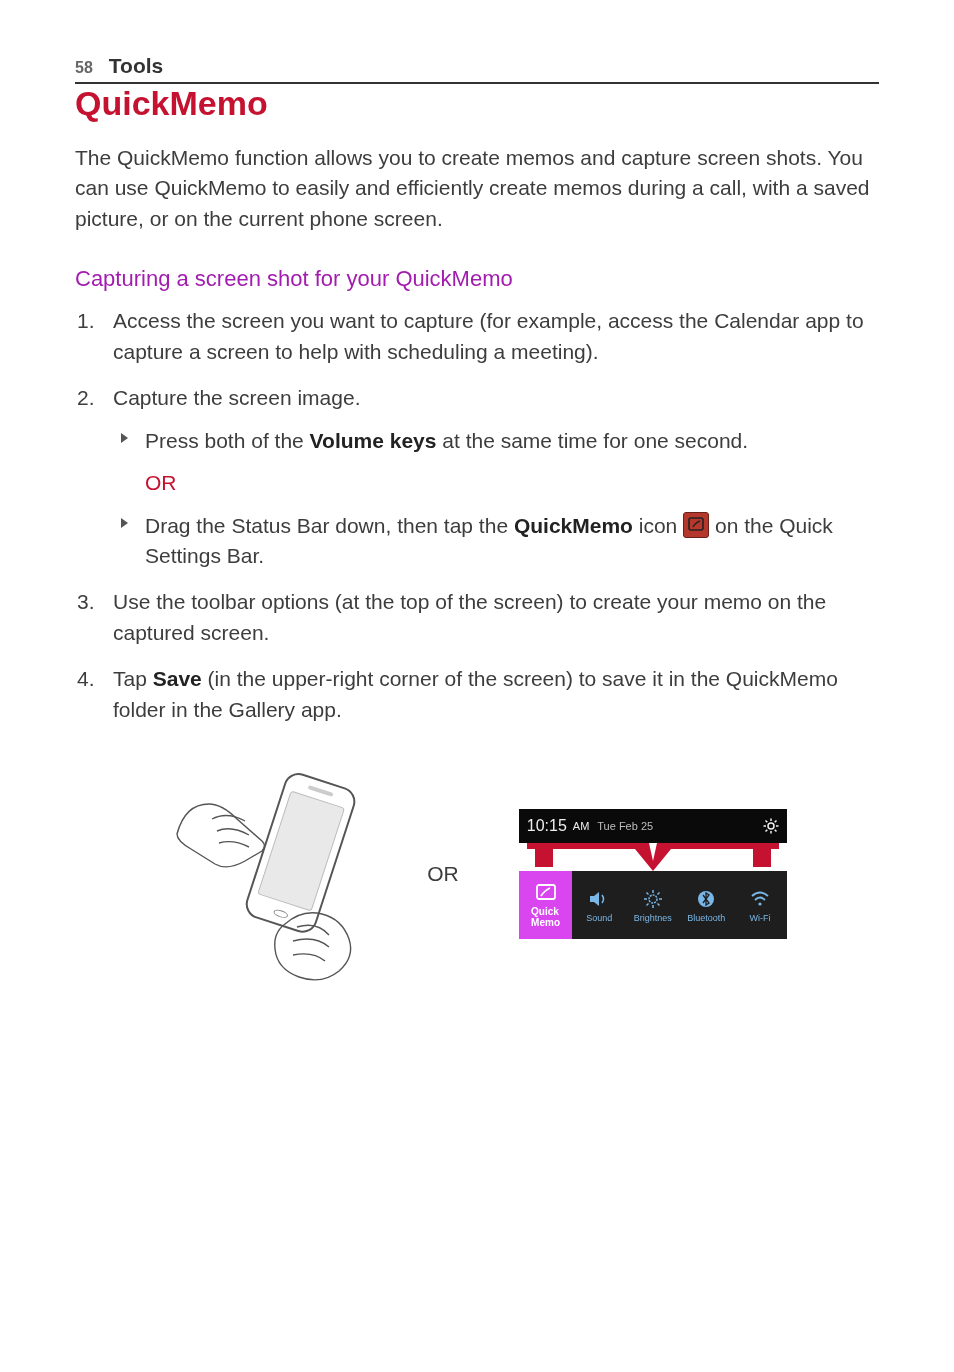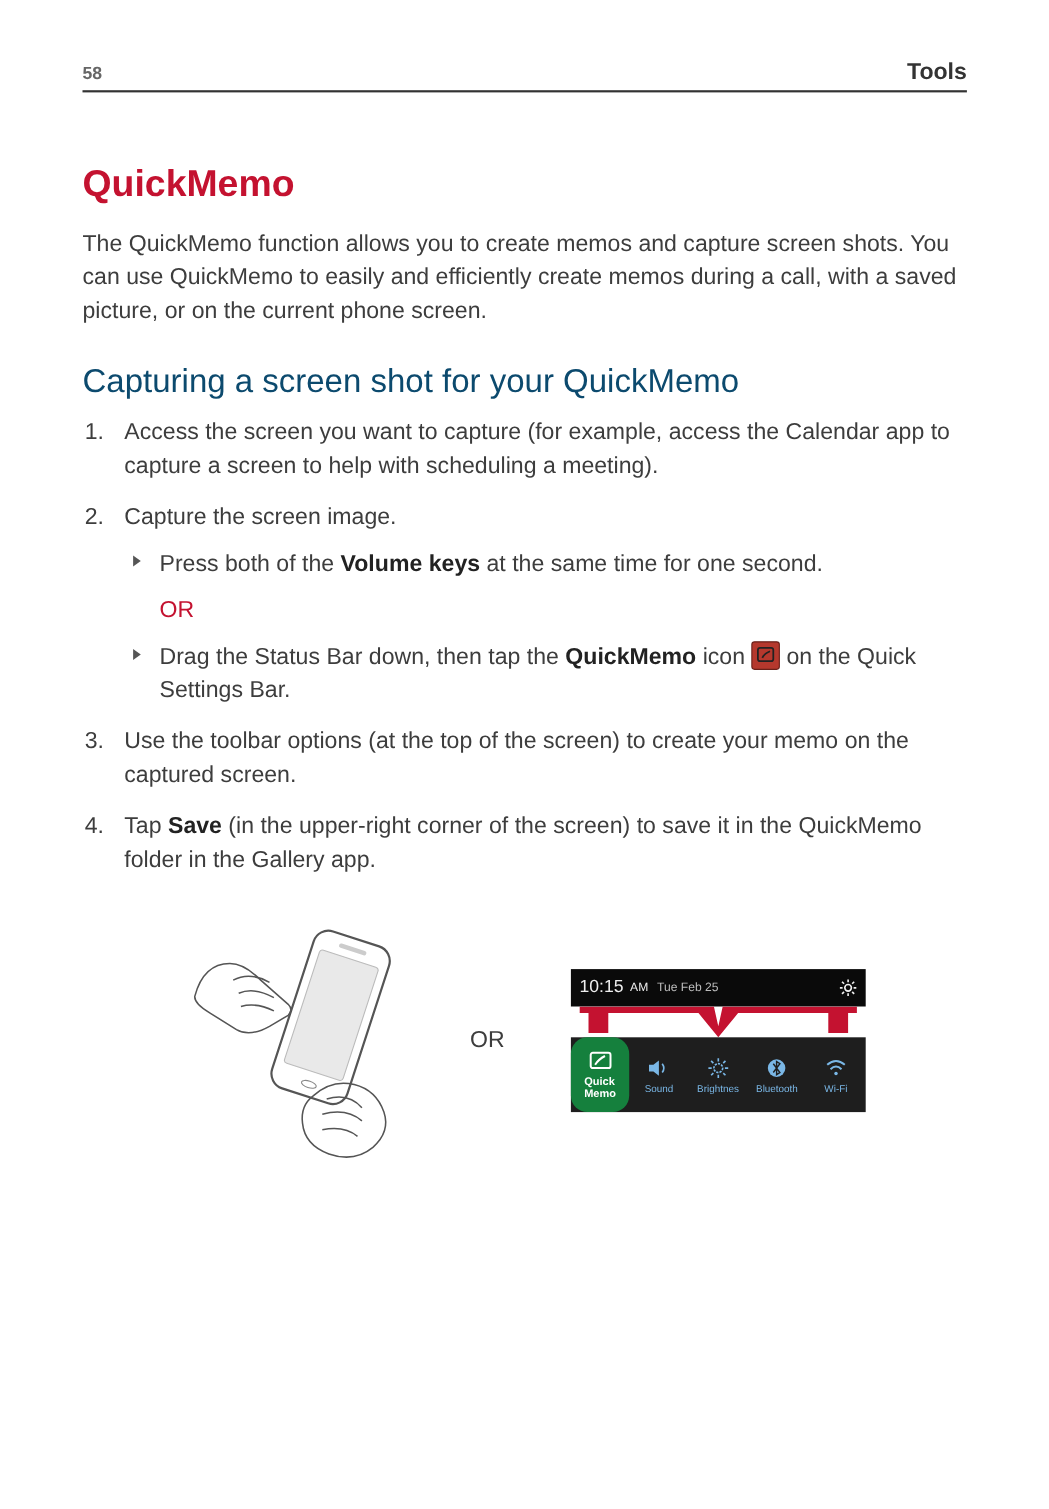--- a/index.html
+++ b/index.html
@@ -10,22 +10,20 @@
       background: #fff;
       color: #333;
       position: relative;
       padding: 54px 75px 0 75px;
     }
     .header-row {
       display: flex;
       align-items: baseline;
       border-bottom: 2px solid #333;
       padding-bottom: 4px;
-      margin-bottom: 64px;
-      justify-content: space-between;
     }
     .page-num {
       font-size: 16px;
       font-weight: 600;
       color: #666;
       margin-right: 16px;
     }
     .section-name {
       font-size: 21px;
       font-weight: 700;
@@ -37,23 +35,23 @@
       color: #c41230;
       margin-bottom: 20px;
     }
     .intro {
       font-size: 21px;
       line-height: 1.45;
       color: #3d3d3d;
       margin-bottom: 32px;
     }
     .subhead {
-      font-size: 30px;
+      font-size: 22px;
       font-weight: 500;
-      color: #0c4a6e;
+      color: #a21caf;
       margin-bottom: 14px;
     }
     ol.steps {
       list-style: none;
       counter-reset: step;
       font-size: 21px;
       color: #3d3d3d;
       line-height: 1.45;
     }
     ol.steps > li {
@@ -141,24 +139,23 @@
       flex: 1;
       display: flex;
       flex-direction: column;
       align-items: center;
       justify-content: center;
       gap: 3px;
       font-size: 9px;
       color: #7ab7e6;
     }
     .qs-item.active {
-      background: #15803d;
+      background: #d946ef;
       color: #fff;
       font-weight: 700;
-      border-radius: 15px;
     }
     .qs-item.active .qlab { font-size: 10px; line-height: 1.05; }
     .qs-ic { width: 22px; height: 22px; display: flex; align-items: center; justify-content: center; }
   </style>
 </head>
 <body>
 
 <div class="header-row">
   <span class="page-num">58</span>
   <span class="section-name">Tools</span>

